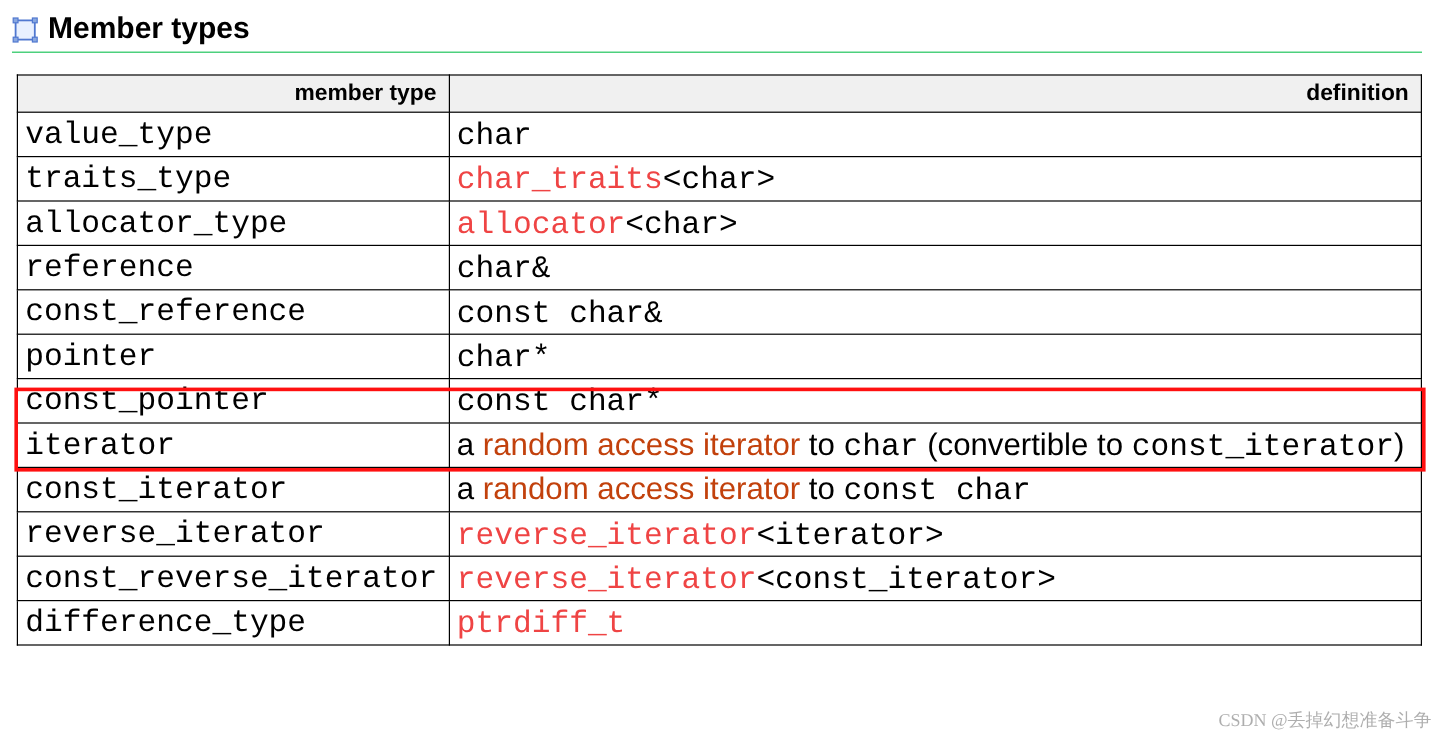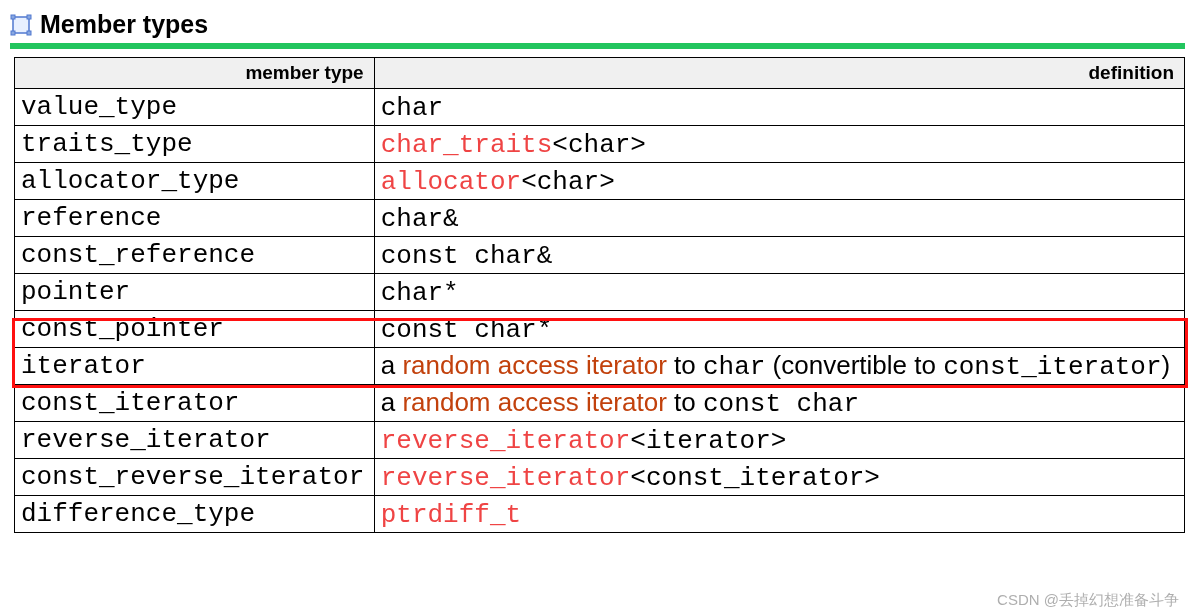--- a/index.html
+++ b/index.html
@@ -6,23 +6,23 @@
     margin: 0;
     padding: 10px;
     font-family: Verdana, Arial, sans-serif;
     background: #fff;
     width: 1175px;
   }
   .section-title {
     font-family: Verdana, Arial, sans-serif;
     font-weight: bold;
     font-size: 25px;
-    border-bottom: 6px solid #22c55e;
+    border-bottom: 1px solid #22c55e;
     padding-bottom: 4px;
-    margin-bottom: 8px;
+    margin-bottom: 18px;
     display: flex;
     align-items: center;
     gap: 8px;
   }
   .section-title svg {
     flex: 0 0 auto;
   }
   table {
     border-collapse: collapse;
     width: 100%;
@@ -63,25 +63,25 @@
     margin-left: 4px;
   }
   .hl {
     position: absolute;
     border: 3px solid #ff1010;
     pointer-events: none;
     box-sizing: border-box;
   }
   .watermark {
     position: fixed;
-    right: 16px;
+    right: 2px;
     bottom: 6px;
     font-size: 15px;
     color: rgba(120,120,120,0.6);
-    font-family: Liberation Sans, sans-serif;
+    font-family: Liberation Serif, serif;
   }
 </style>
 </head>
 <body>
 
 <div class="section-title">
   <svg width="22" height="22" viewBox="0 0 22 22">
     <rect x="3" y="3" width="16" height="16" fill="#e8f0ff" stroke="#5078d0" stroke-width="1.5"></rect>
     <rect x="1" y="1" width="4" height="4" fill="#89a8e0" stroke="#5078d0"></rect>
     <rect x="17" y="1" width="4" height="4" fill="#89a8e0" stroke="#5078d0"></rect>

